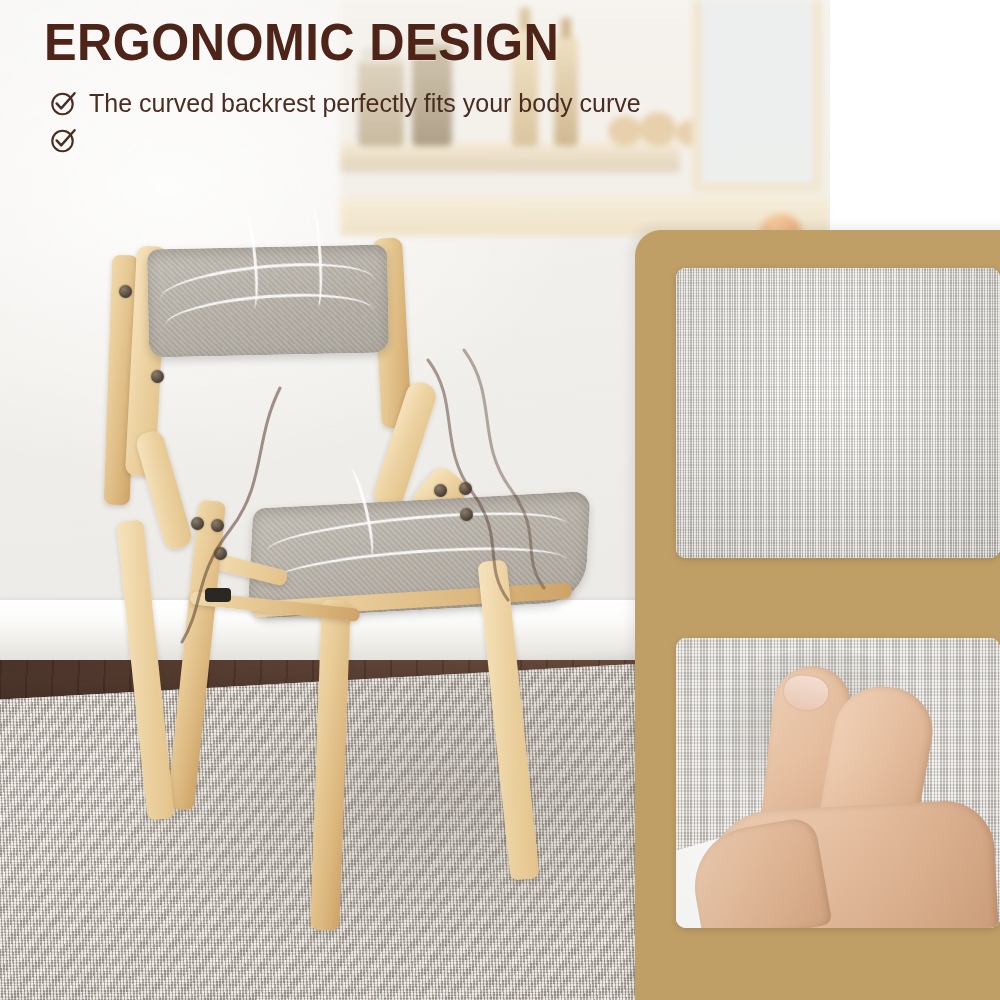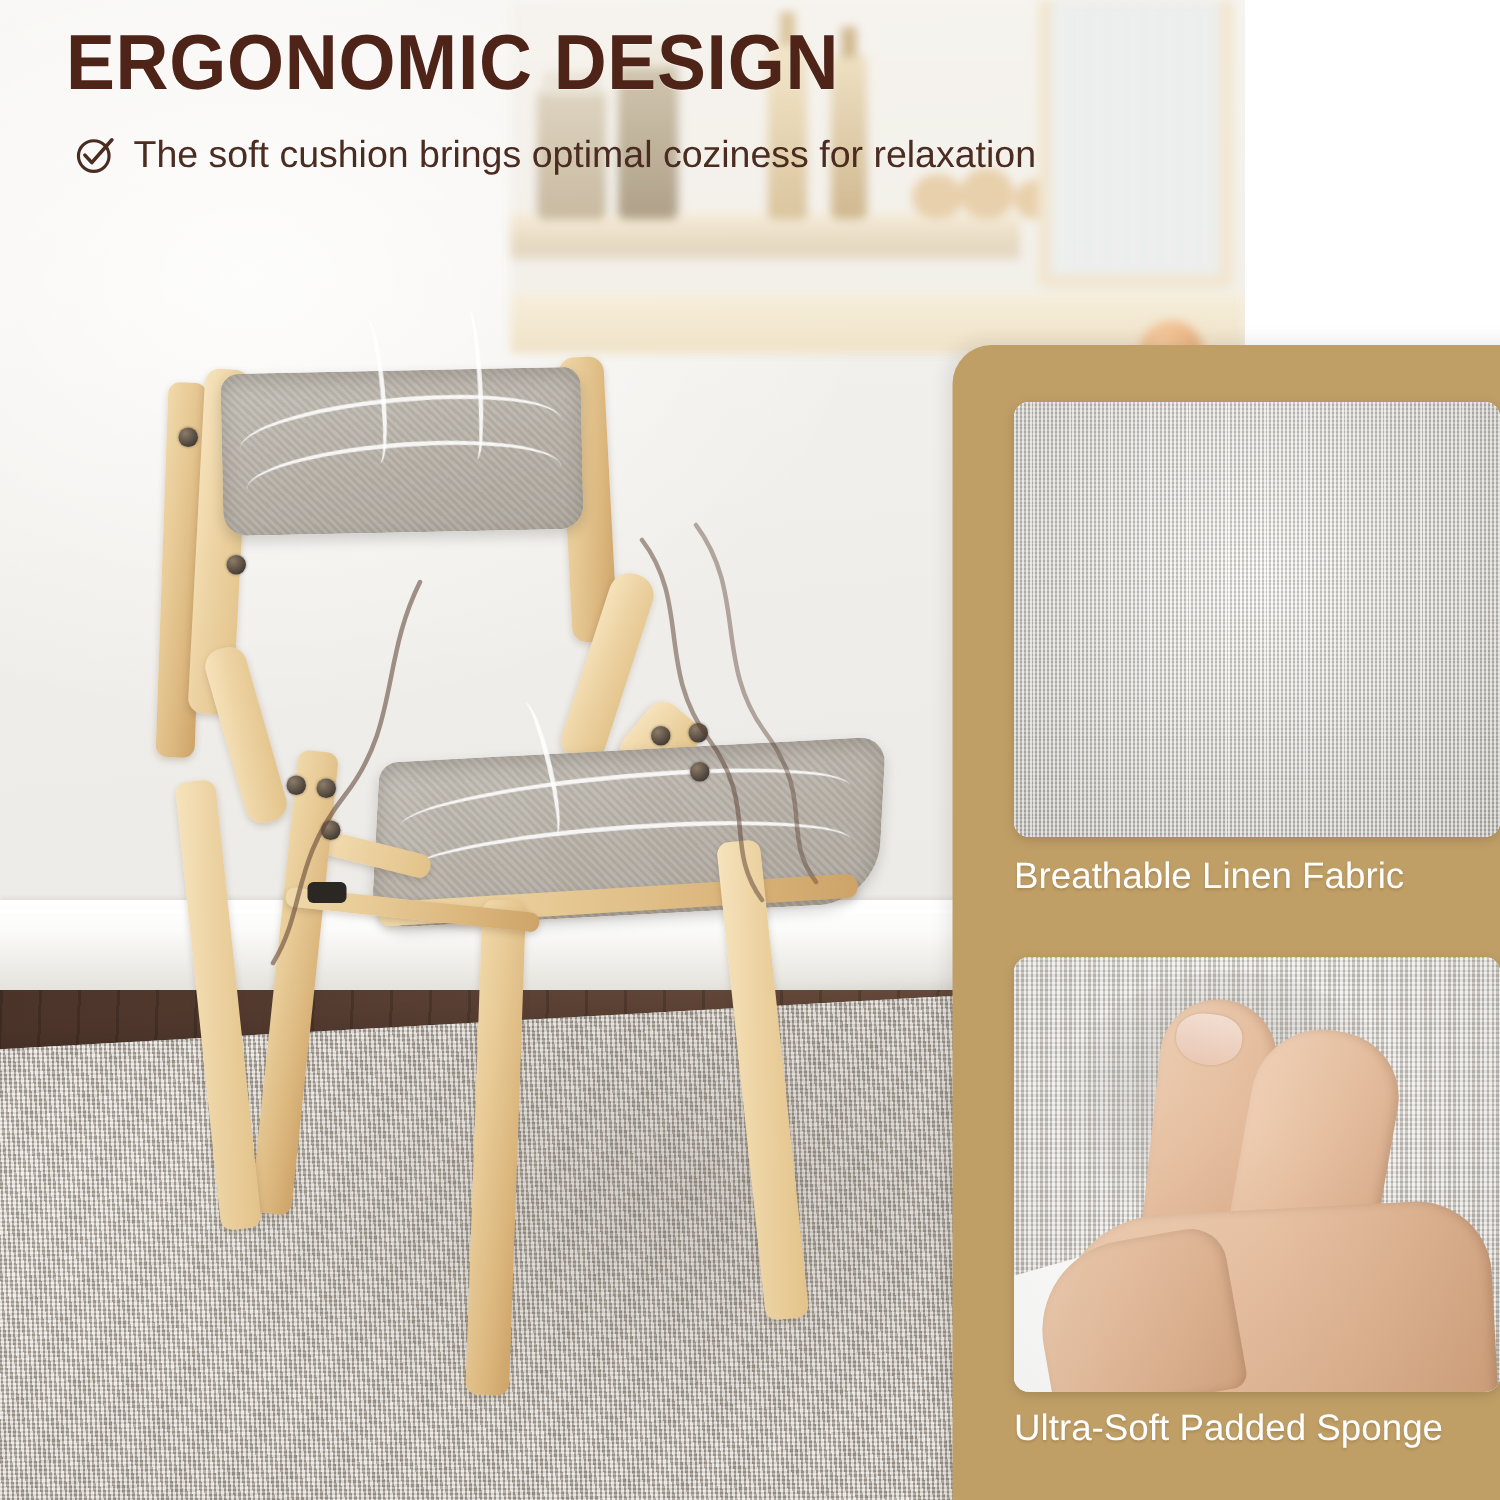--- a/index.html
+++ b/index.html
@@ -227,45 +227,51 @@
     <h1 class="title">ERGONOMIC DESIGN</h1>
 
     <ul class="bullets">
       <li class="bullet">
         <span class="chk">
           <svg width="27" height="27" viewBox="0 0 27 27">
             <circle cx="12.5" cy="14" r="10.2" fill="none" stroke="#4a2c21" stroke-width="2.1"></circle>
             <path d="M6.6 13.4 L11.2 18.4 L24.6 3.2" fill="none" stroke="#4a2c21" stroke-width="2.4" stroke-linecap="round" stroke-linejoin="round"></path>
           </svg>
         </span>
-        <span class="bullet-text">The soft cushion brings optimal coziness for relaxation</span>
+        <span class="bullet-text">The curved backrest perfectly fits your body curve</span>
+      </li>
+      <li class="bullet">
+        <span class="chk">
+          <svg width="27" height="27" viewBox="0 0 27 27">
+            <circle cx="12.5" cy="14" r="10.2" fill="none" stroke="#4a2c21" stroke-width="2.1"></circle>
+            <path d="M6.6 13.4 L11.2 18.4 L24.6 3.2" fill="none" stroke="#4a2c21" stroke-width="2.4" stroke-linecap="round" stroke-linejoin="round"></path>
+          </svg>
+        </span>
       </li>
     </ul>
   </div>
 
   <div class="panel"></div>
 
   <div class="swatch sw1">
     <div class="linen"></div>
     <div class="sw-vig"></div>
   </div>
-  <div class="cap cap1">Breathable Linen Fabric</div>
 
   <div class="swatch sw2">
     <div class="linen2"></div>
     <div style="position:absolute;left:-20px;top:192px;width:200px;height:120px;background:#ffffff;transform:rotate(-16deg);"></div>
     <div class="dent" style="left:30px;top:10px;width:230px;height:180px;"></div>
 
     <div class="hand" style="left:0;top:0;width:324px;height:290px;">
 
       <div class="finger" style="left:92px;top:28px;width:78px;height:178px;border-radius:40px 40px 18px 18px;transform:rotate(6deg);"></div>
       <div class="nail" style="left:108px;top:38px;width:44px;height:34px;transform:rotate(6deg);"></div>
 
       <div class="finger" style="left:150px;top:48px;width:98px;height:186px;border-radius:48px 44px 22px 22px;transform:rotate(10deg);"></div>
 
       <div class="finger" style="left:30px;top:168px;width:290px;height:150px;border-radius:70px 50px 10px 10px;transform:rotate(-3deg);"></div>
       <div class="finger" style="left:18px;top:188px;width:130px;height:110px;border-radius:60px 24px 10px 10px;transform:rotate(-10deg);"></div>
     </div>
     <div class="sw-vig" style="opacity:.5;"></div>
   </div>
-  <div class="cap cap2">Ultra-Soft Padded Sponge</div>
 
 </div>
 
 </body></html>

